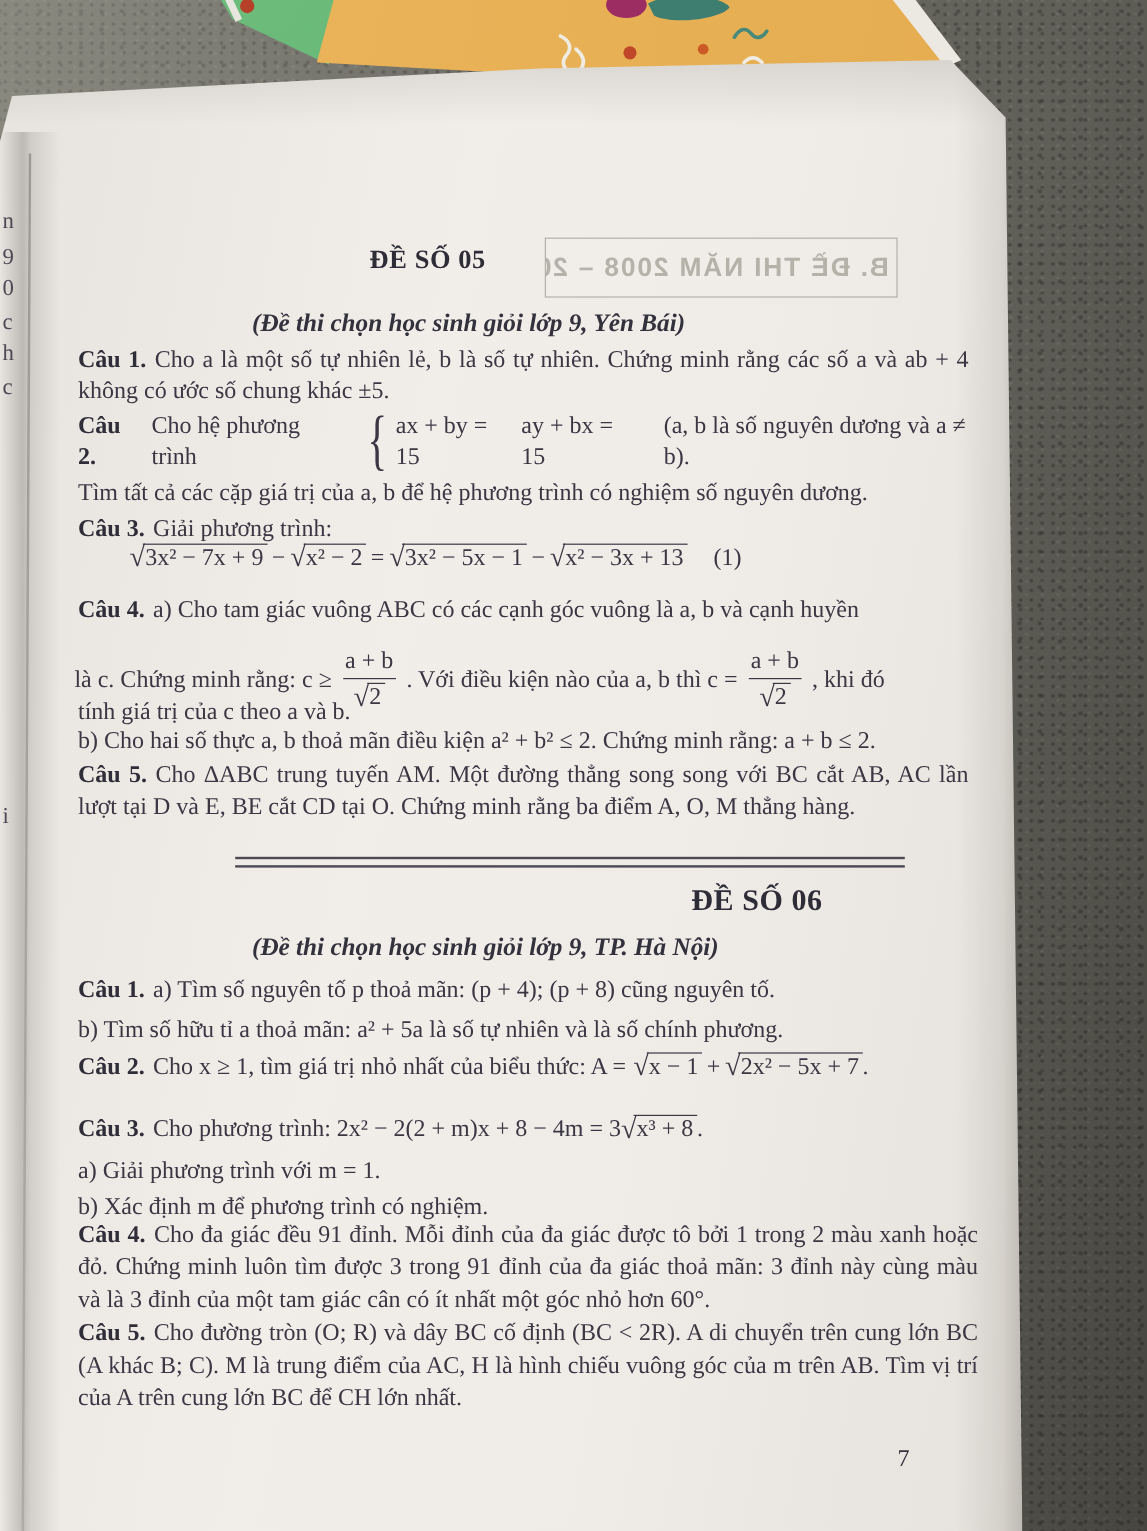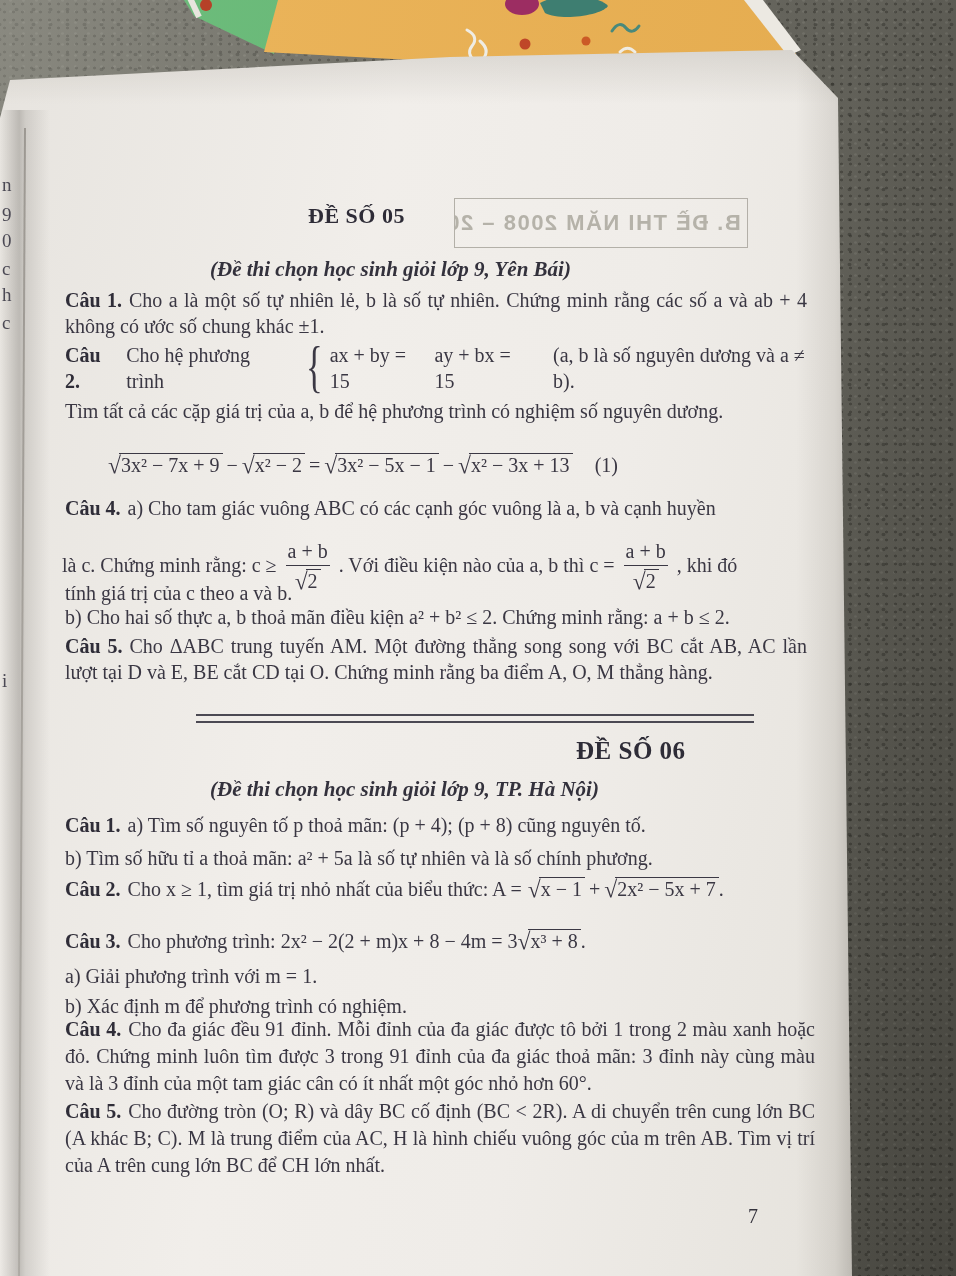--- a/index.html
+++ b/index.html
@@ -120,38 +120,41 @@
 
     <div class="h1" style="left:308px;top:203px">ĐỀ SỐ 05</div>
 
     <div class="ghost">
       <span>B. ĐỀ THI NĂM 2008 – 200</span>
     </div>
 
     <div class="sub" style="left:210px;top:256px">(Đề thi chọn học sinh giỏi lớp 9, Yên Bái)</div>
 
     <p class="para" style="top:287px">
-      <span class="lb">Câu 1.</span><span>Cho a là một số tự nhiên lẻ, b là số tự nhiên. Chứng minh rằng các số a và ab + 4 không có ước số chung khác ±1.</span>
+      <span class="lb">Câu 1.</span><span>Cho a là một số tự nhiên lẻ, b là số tự nhiên. Chứng minh rằng các số a và ab + 4 không có ước số chung khác ±5.</span>
     </p>
 
     <div class="row" style="top:342px;width:760px">
       <span class="lb">Câu 2.</span>
       <span style="margin-right:8px">Cho hệ phương trình</span>
       <span class="sys">
         <span class="br">{</span>
         <span class="lines">
           <span>ax + by = 15</span>
           <span>ay + bx = 15</span>
         </span>
       </span>
       <span style="margin-left:16px">(a, b là số nguyên dương và a ≠ b).</span>
     </div>
 
     <p class="line" style="top:398px">Tìm tất cả các cặp giá trị của a, b để hệ phương trình có nghiệm số nguyên dương.</p>
 
+    <p class="line" style="top:428px">
+      <span class="lb">Câu 3.</span><span>Giải phương trình:</span>
+    </p>
 
     <div class="row" style="left:108px;top:452px">
       <span class="sqrt"><span class="sg">√</span><span class="bd">3x² − 7x + 9</span></span>
       <span class="op">−</span>
       <span class="sqrt"><span class="sg">√</span><span class="bd">x² − 2</span></span>
       <span class="op">=</span>
       <span class="sqrt"><span class="sg">√</span><span class="bd">3x² − 5x − 1</span></span>
       <span class="op">−</span>
       <span class="sqrt"><span class="sg">√</span><span class="bd">x² − 3x + 13</span></span>
       <span class="tag">(1)</span>

